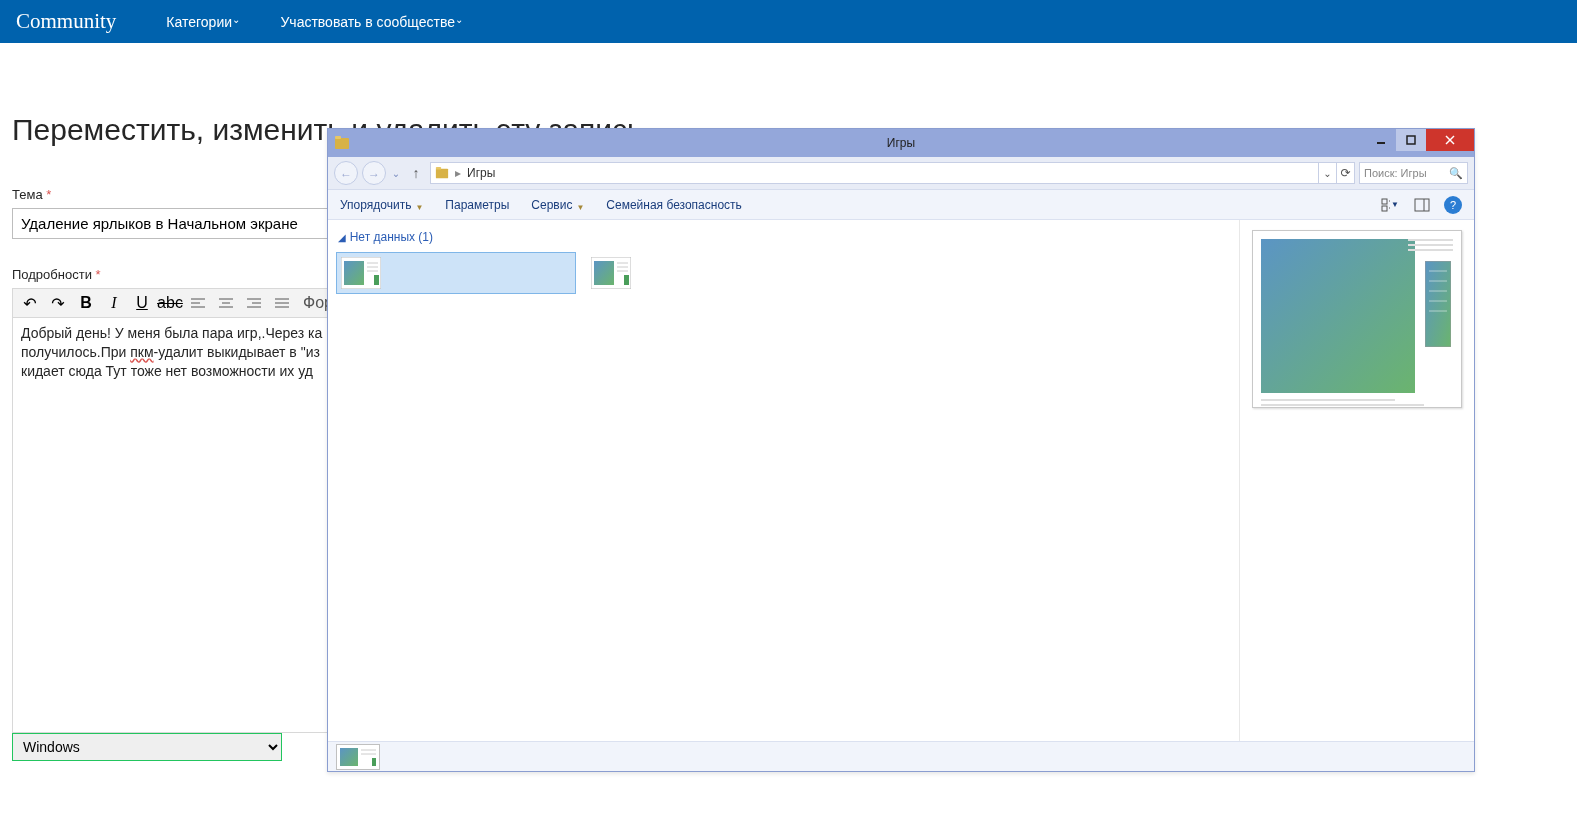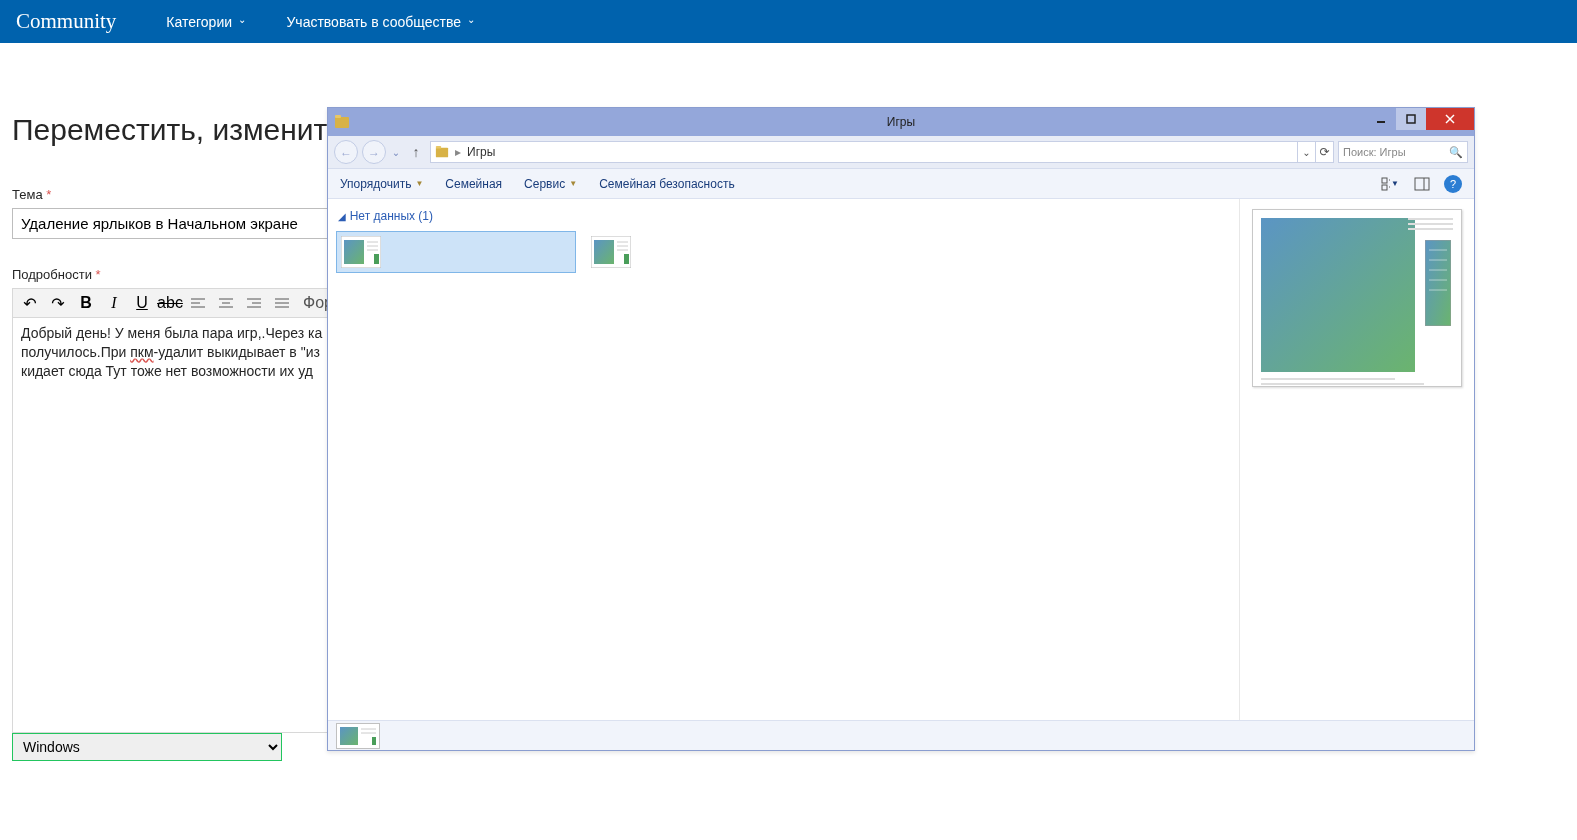--- a/index.html
+++ b/index.html
@@ -1,21 +1,21 @@
 <!DOCTYPE html>
 <html><head>
 <meta charset="utf-8">
 <style>
 * { box-sizing: border-box; margin: 0; padding: 0; }
 body { font-family: "Segoe UI", Arial, sans-serif; background: #fff; width: 1577px; height: 840px; overflow: hidden; position: relative; }
 
 
 .topnav { background: #0062ad; height: 43px; display: flex; align-items: center; padding: 0 16px; color: #fff; }
 .topnav .brand { font-size: 21px; font-weight: 300; margin-right: 50px; font-family: Liberation Serif, serif; }
-.topnav .navitem { font-size: 14px; margin-right: 40px; cursor: pointer; display: flex; align-items: flex-start; gap: 6px; }
+.topnav .navitem { font-size: 14px; margin-right: 40px; cursor: pointer; display: flex; align-items: flex-start; }
 .topnav .chev { font-size: 10px; }
 
 
 .page { padding: 20px 12px; }
 .page-title { font-size: 30px; font-weight: 300; color: #262626; margin: 50px 0 40px 0; }
 .label { font-size: 13px; color: #262626; margin-bottom: 6px; }
 .req { color: #d9534f; }
 .text-input { width: 660px; padding: 6px 8px; border: 1px solid #bdbdbd; font-size: 15px; margin-bottom: 28px; }
 .editor-wrap { width: 660px; }
 .editor-toolbar { border: 1px solid #d8d8d8; background: #f3f3f3; height: 30px; display: flex; align-items: center; padding: 0 4px; gap: 2px; overflow:hidden; }
@@ -23,45 +23,45 @@
 .ed-btn.bold { font-weight: 700; }
 .ed-btn.ital { font-style: italic; font-family: Georgia, serif; }
 .ed-btn.und { text-decoration: underline; }
 .ed-btn.strike { text-decoration: line-through; }
 .ed-format { font-size: 16px; padding-left: 6px; color: #555; }
 .editor-body { border: 1px solid #d8d8d8; border-top: none; height: 415px; padding: 6px 8px; font-size: 14px; line-height: 1.35; color: #262626; overflow: hidden; }
 .spelled { text-decoration: underline wavy #d9534f; }
 .cat-select { width: 270px; height: 28px; border: 1px solid #22c55e; font-size: 14px; padding: 0 6px; }
 
 
-.explorer { position: absolute; left: 327px; top: 107px; width: 1148px; height: 644px; background: #fff; border: 1px solid #8a9dd0; z-index: 10; box-shadow: 0 2px 4px rgba(0,0,0,.1); }
+.explorer { position: absolute; left: 327px; top: 128px; width: 1148px; height: 644px; background: #fff; border: 1px solid #8a9dd0; z-index: 10; box-shadow: 0 2px 4px rgba(0,0,0,.1); }
 .ex-titlebar { background: #94a7da; height: 28px; position: relative; display: flex; align-items: center; }
 .ex-title-icon { width: 16px; height: 16px; margin: 0 6px; }
 .ex-title-text { position: absolute; left: 0; right: 0; text-align: center; font-size: 12px; color: #222; }
 .ex-win-btns { position: absolute; right: 0; top: 0; display: flex; }
 .ex-win-btn { width: 30px; height: 22px; display: flex; align-items: center; justify-content: center; color: #222; cursor: pointer; }
 .ex-win-btn.close { background: #ce352c; color: #fff; width: 48px; }
 .ex-win-btn.max { background: #bcc8e8; }
 .ex-win-btn.min { }
 
 .ex-addrbar { background: #e8ecf6; height: 33px; display: flex; align-items: center; padding: 0 6px; gap: 4px; border-bottom: 1px solid #d5dced; }
 .nav-circle { width: 24px; height: 24px; border: 1px solid #c2cce5; border-radius: 50%; display: flex; align-items: center; justify-content: center; color: #9aa8d0; font-size: 12px; background: #f0f3fa; cursor: pointer; }
 .drop-chevs { display:flex; flex-direction: row; color:#7a8cc0; font-size:10px; width:12px; justify-content:center; }
 .up-arrow { width: 20px; text-align: center; color: #555; font-size: 14px; cursor:pointer; }
 .addr-box { flex: 1; height: 22px; border: 1px solid #c7cfe5; background: #fff; display: flex; align-items: center; padding: 0 4px; font-size: 12px; gap: 6px; position: relative; }
 .addr-crumb { color: #333; }
 .addr-sep { color: #888; }
 .addr-dropdown-btn { position:absolute; right:0; top:0; bottom:0; width:36px; border-left:1px solid #c7cfe5; display:flex; }
 .addr-dd-half { flex:1; display:flex; align-items:center; justify-content:center; font-size:10px; color:#555; }
 .addr-dd-half.refresh { border-left:1px solid #c7cfe5; font-size:12px; }
-.search-box { width: 130px; height: 22px; border: 1px solid #c7cfe5; background: #fff; display: flex; align-items: center; padding: 0 4px; font-size: 11px; color: #888; position:relative; }
+.search-box { width: 109px; height: 22px; border: 1px solid #c7cfe5; background: #fff; display: flex; align-items: center; padding: 0 4px; font-size: 11px; color: #888; position:relative; }
 .search-box .mag { position:absolute; right:4px; color:#777; }
 
 .ex-menubar { background: #f1f4fb; height: 30px; display: flex; align-items: center; padding: 0 12px; gap: 22px; font-size: 12px; color: #1a3d7c; border-bottom: 1px solid #dbe1f0; }
-.menu-item { display: flex; align-items: center; gap: 4px; cursor:pointer; }
+.menu-item { display: flex; align-items: flex-end; gap: 4px; cursor:pointer; }
 .menu-drop { font-size: 8px; color: #a58838; }
 .menu-right { margin-left: auto; display: flex; align-items: center; gap: 12px; }
 .view-btn { width: 20px; height: 20px; display:flex; align-items:center; justify-content:center; cursor:pointer; border:1px solid transparent; font-size:12px; }
 .help-btn { width: 18px; height: 18px; border-radius: 50%; background: #2b7dd3; color: #fff; display:flex; align-items:center; justify-content:center; font-size: 11px; cursor:pointer; }
 
 .ex-body { display: flex; height: 521px; background: #fff; }
 .ex-content { flex: 1; padding: 6px 8px; border-right: 1px solid #e8e8e8; }
 .group-header { font-size: 12px; color: #2b5db5; margin: 4px 0 8px 2px; display:flex; align-items:center; gap:4px; }
 .group-tri { font-size: 10px; color: #2b5db5; }
 .items-row { display: flex; gap: 10px; }
@@ -209,21 +209,21 @@
       <span class="mag">🔍</span>
     </div>
   </div>
 
   <div class="ex-menubar">
     <div class="menu-item">
       <span>Упорядочить</span>
       <span class="menu-drop">▼</span>
     </div>
     <div class="menu-item">
-      <span>Семейная</span>
+      <span>Параметры</span>
     </div>
     <div class="menu-item">
       <span>Сервис</span>
       <span class="menu-drop">▼</span>
     </div>
     <div class="menu-item">
       <span>Семейная безопасность</span>
     </div>
     <div class="menu-right">
       <div class="view-btn">

